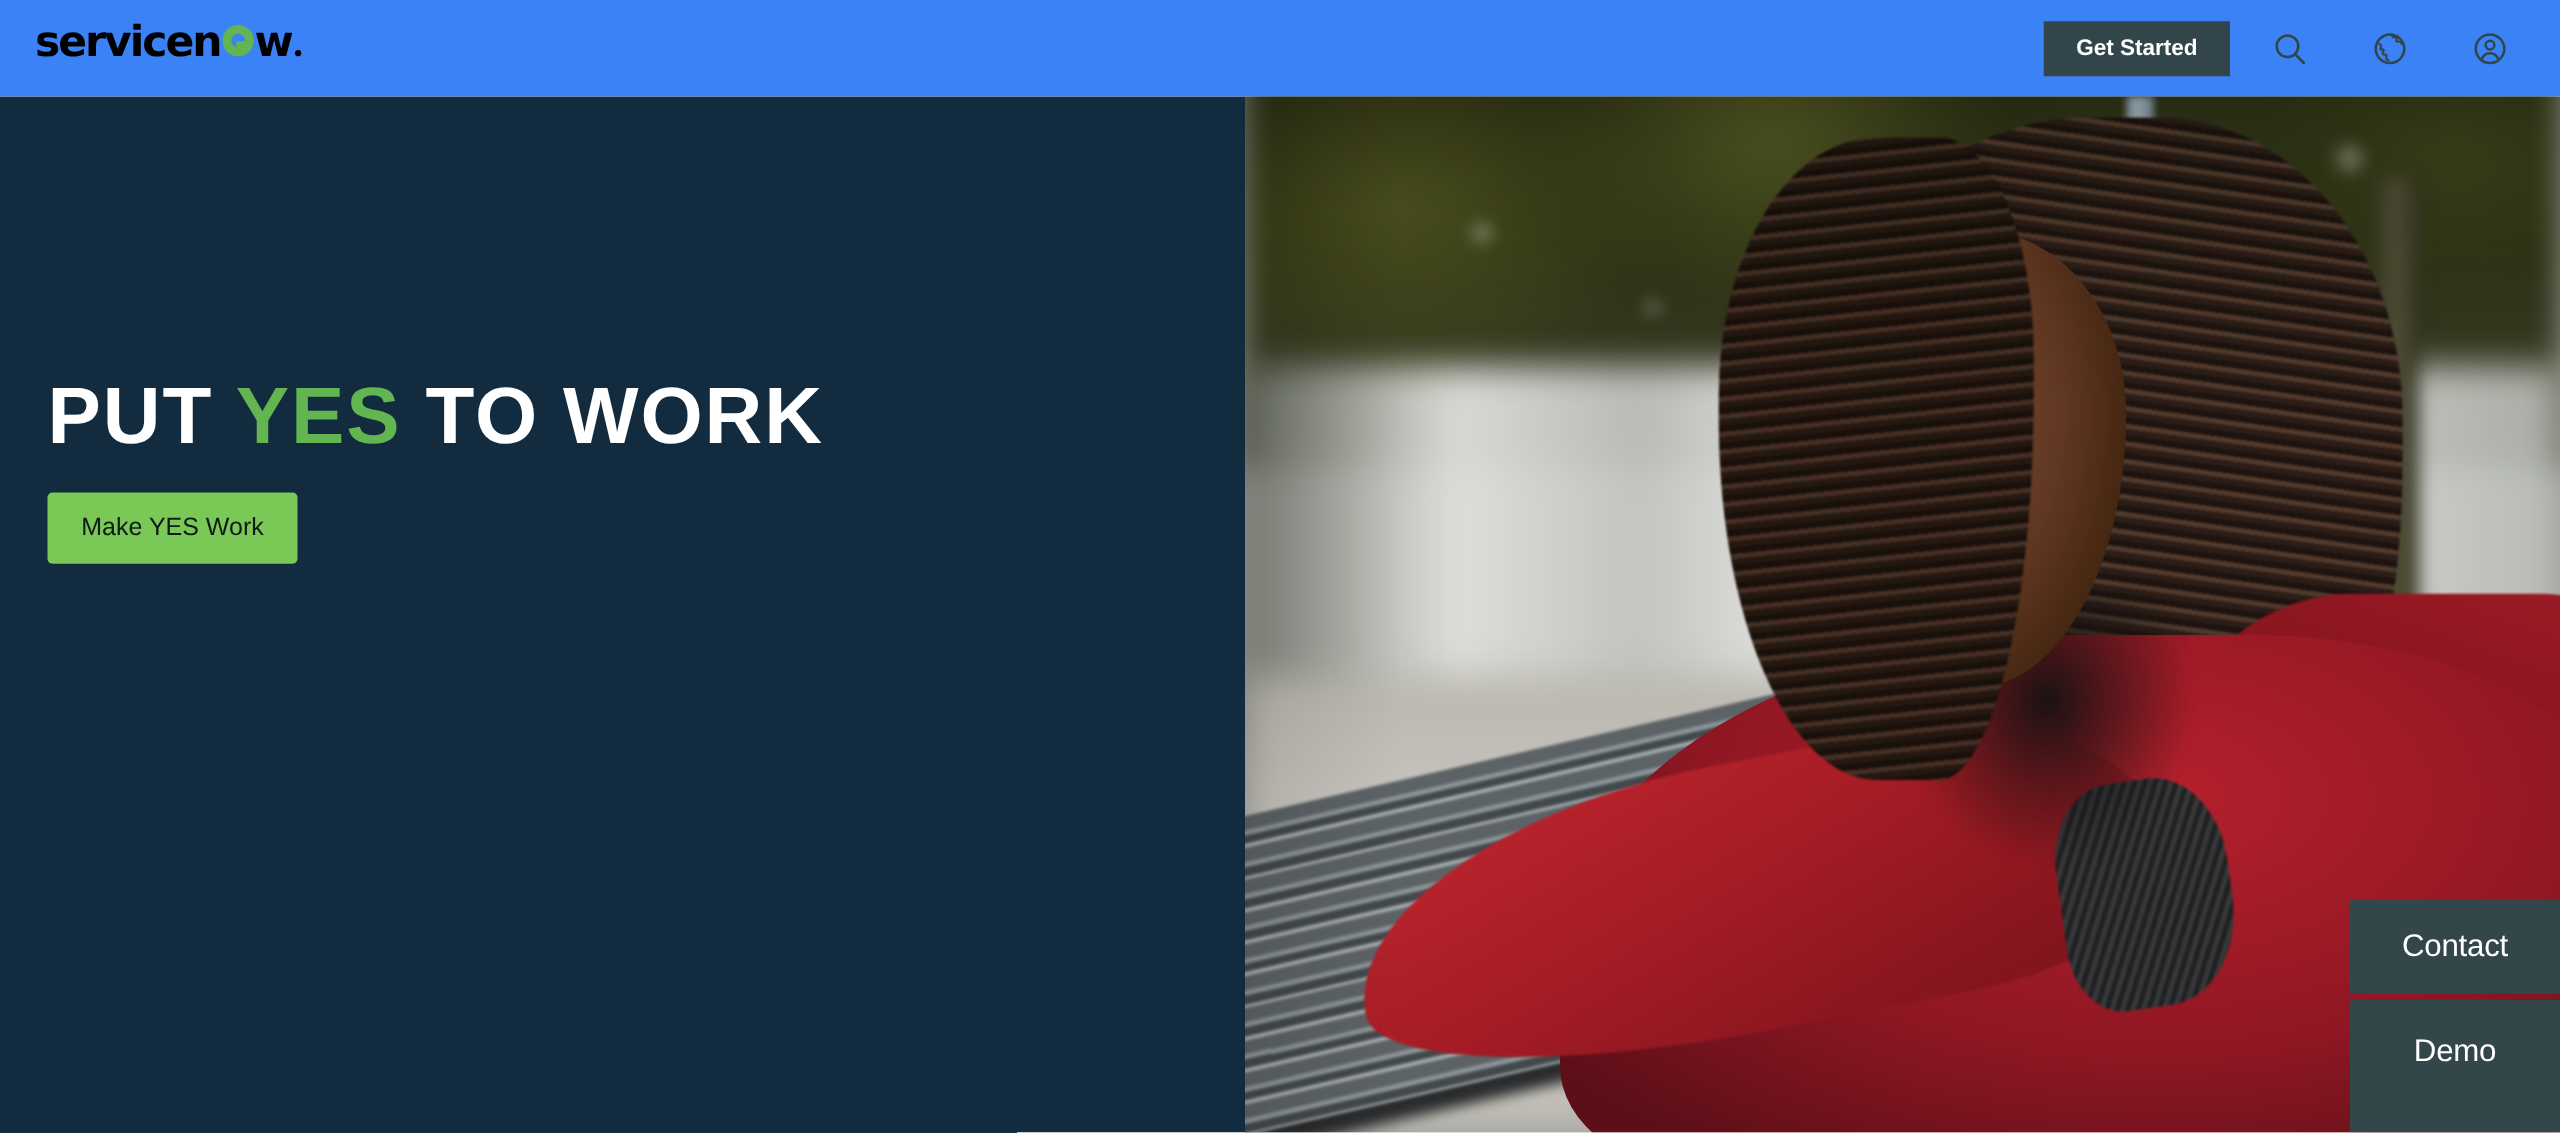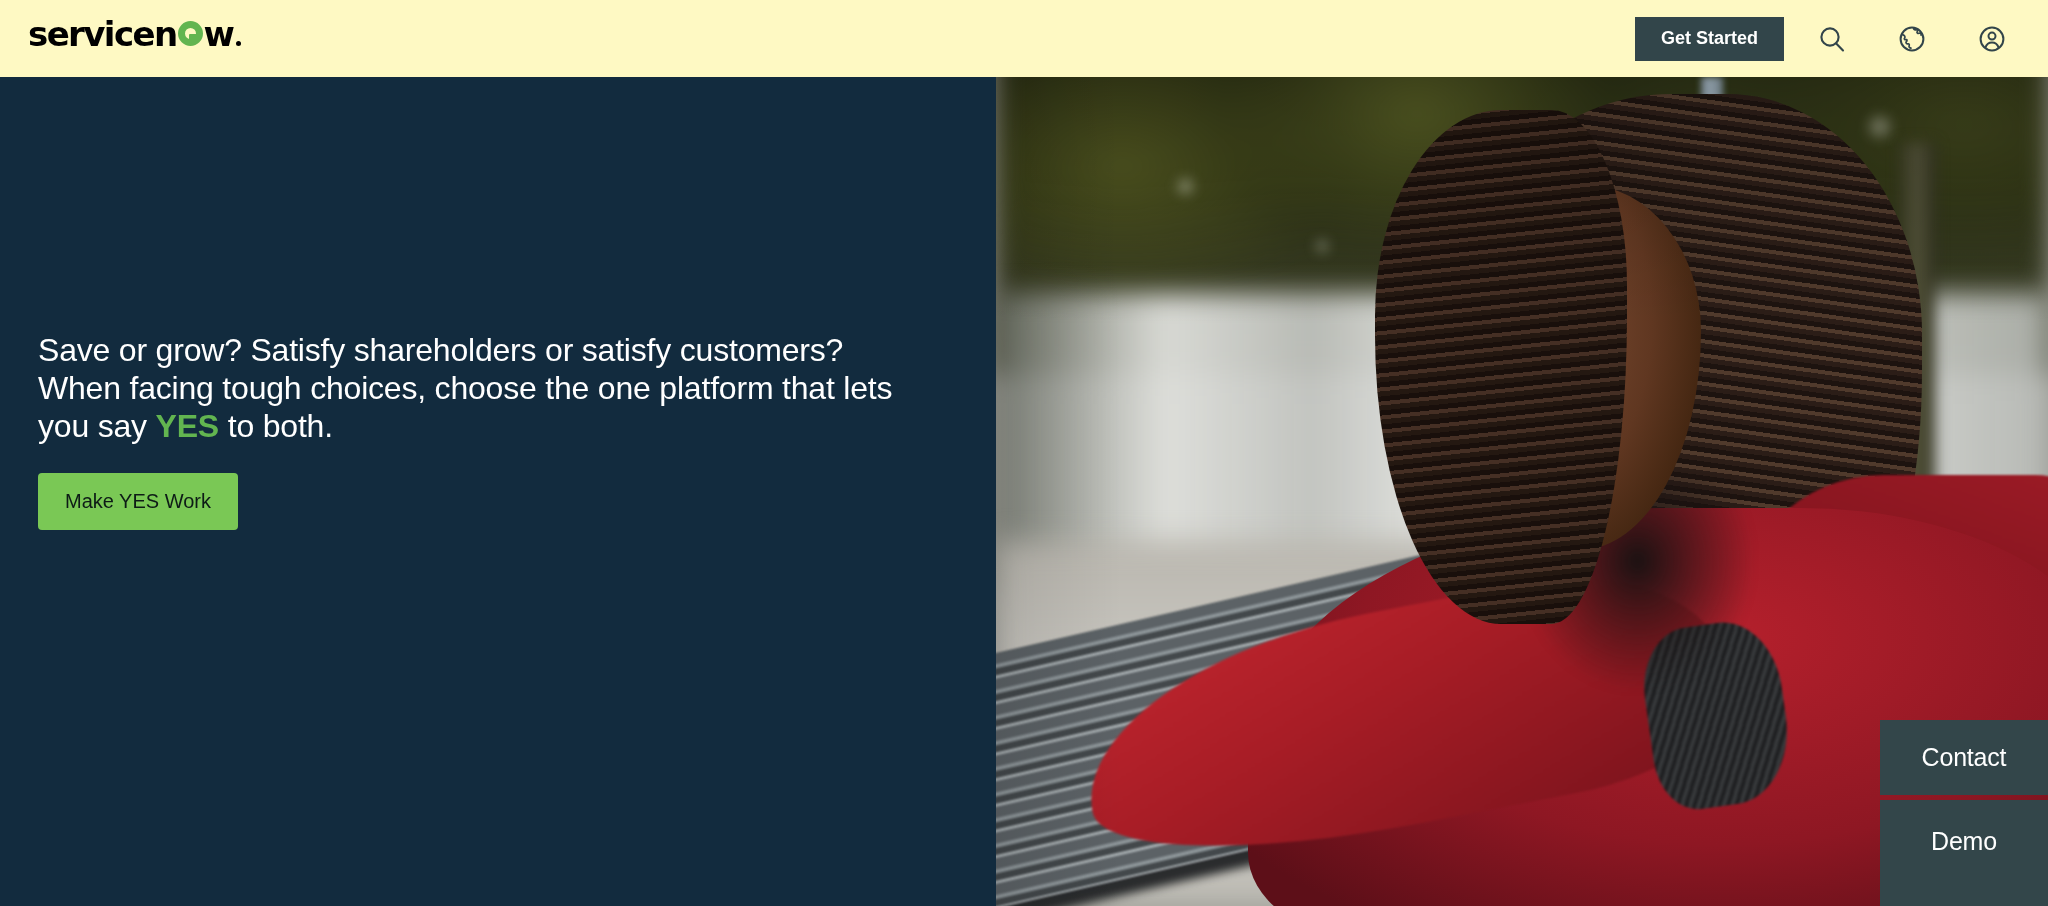--- a/index.html
+++ b/index.html
@@ -11,21 +11,21 @@
     overflow: hidden;
     background: #ffffff;
     font-family: "Liberation Sans", sans-serif;
   }
 
   
   .header {
     position: relative;
     width: 2048px;
     height: 77px;
-    background: #fef9c3;
+    background: #3b82f6;
     display: flex;
     align-items: center;
     z-index: 40;
   }
 
   .logo {
     margin-left: 28px;
     display: flex;
     align-items: flex-end;
     height: 77px;
@@ -473,24 +473,22 @@
       <div class="eye-r"></div>
       <div class="nose"></div>
       <div class="mouth"></div>
       <div class="hair-front"></div>
     </div>
 
     <div class="photo-soften"></div>
   </div>
 
   <div class="hero-copy">
-
-    <p class="subhead"><span>Save or grow? Satisfy shareholders or satisfy customers?</span>
-      <span>When facing tough choices, choose the one platform that</span>
-      <span>lets you say </span><span class="accent-b">YES</span><span> to both.</span></p>
+    <h1 class="headline"><span>PUT </span><span class="accent">YES</span><span> TO WORK</span></h1>
+
 
     <button class="cta">Make YES Work</button>
   </div>
 
   <div class="sticky-tabs">
     <div class="sticky-tab">Contact</div>
     <div class="sticky-tab demo">Demo</div>
   </div>
 </div>
 

